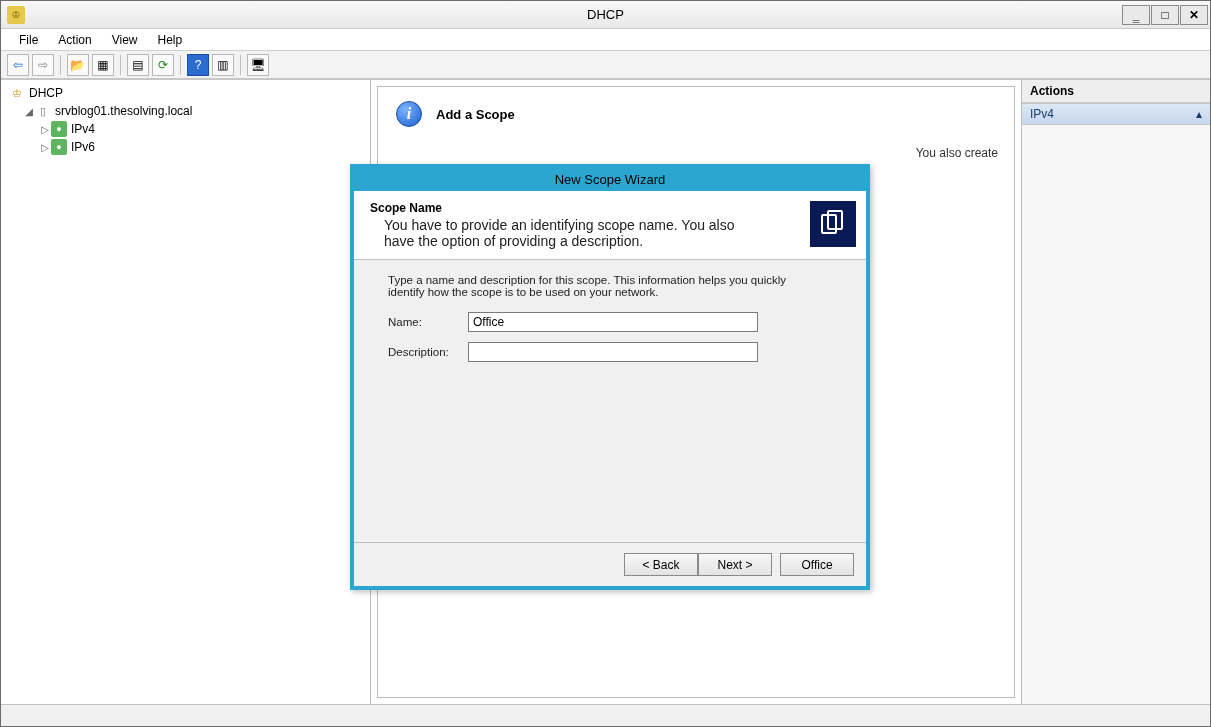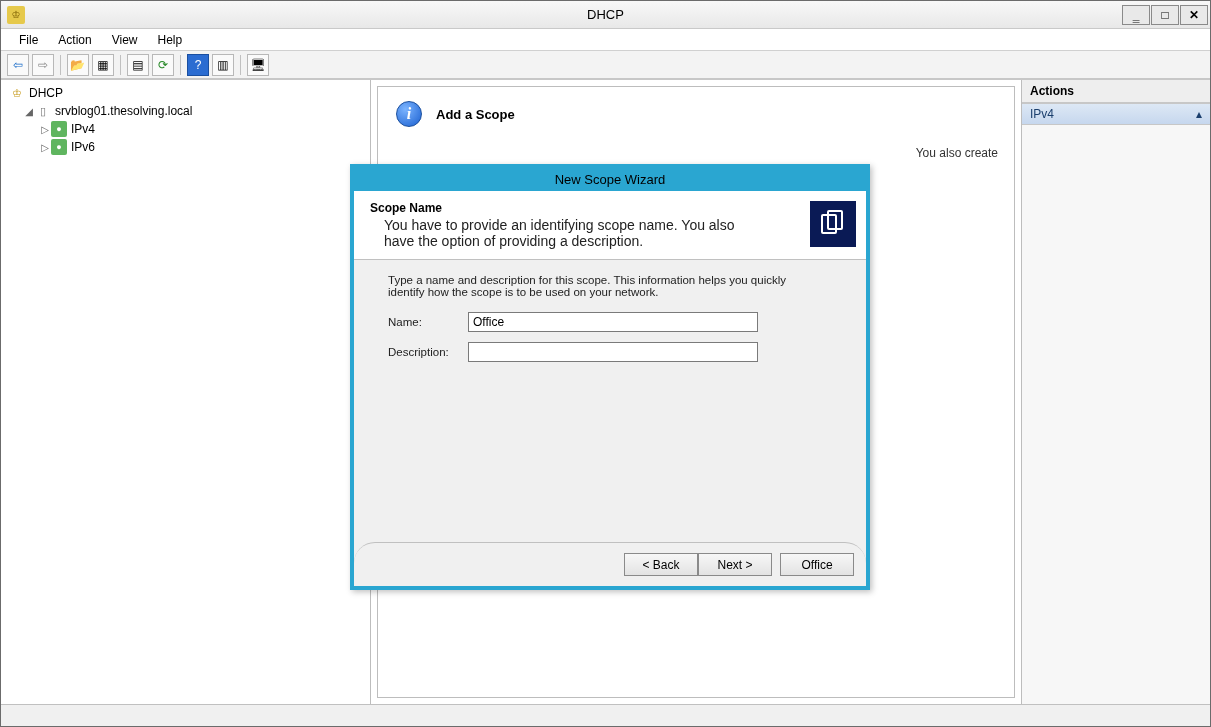--- a/index.html
+++ b/index.html
@@ -230,21 +230,20 @@
     font-family:inherit;
     font-size:12px;
     background:#fff;
   }
   .wizard-footer {
     border-top:1px solid #c0c0c0;
     padding:10px 12px;
     display:flex;
     justify-content:flex-end;
     gap:8px;
-    border-radius:21px;
   }
   .wizard-footer button {
     width:74px; height:23px;
     border:1px solid #8a8a8a;
     background:linear-gradient(#f7f7f7,#e3e3e3);
     font-family:inherit;
     font-size:12px;
     cursor:pointer;
   }
 </style>

